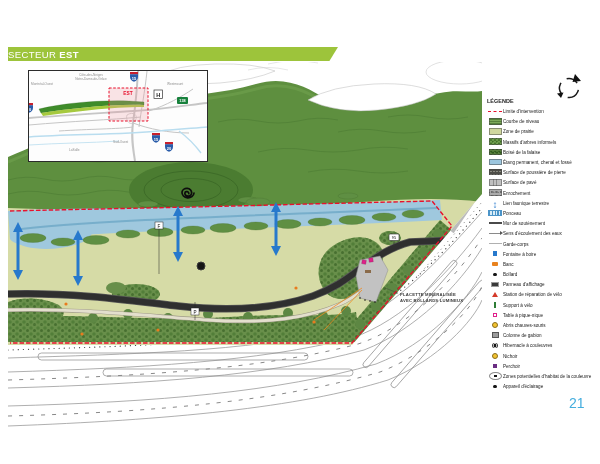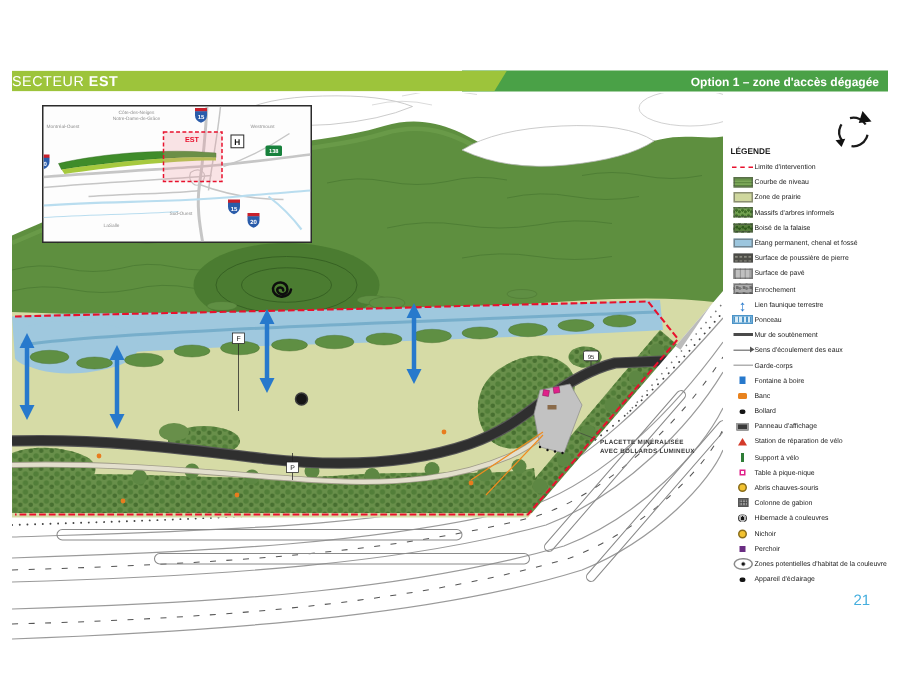--- a/index.html
+++ b/index.html
@@ -55,31 +55,28 @@
   .ic-support{width:2.2px;height:6px;background:#2e7d36;}
   .ic-table{width:4.6px;height:4.6px;background:#fff;border:1.1px solid #e0218a;box-sizing:border-box;}
   .ic-abris,.ic-nichoir{width:4px;height:4px;border-radius:50%;background:#f2c230;border:.4px solid #8a6d1a;}
   .ic-gabion{width:5px;height:4px;background:#9c9c9c;border:.3px solid #555;
       background-image:linear-gradient(rgba(60,60,60,.8) .4px,transparent .4px),linear-gradient(90deg,rgba(60,60,60,.8) .4px,transparent .4px);background-size:1.8px 1.8px;}
   .ic-hibern{width:5.2px;height:5.2px;border-radius:50%;background:radial-gradient(circle,#141414 0 30%,#b5b5b5 32% 62%,#3a3a3a 64% 100%);}
   .ic-perchoir{width:4px;height:4px;background:#6a2d82;}
   .ic-zones{width:11px;height:6.5px;border:.5px solid #8a8a8a;border-radius:50%;
       background:radial-gradient(circle,#141414 0 1.2px,transparent 1.4px);}
   .ic-appareil{width:3.2px;height:3.2px;border-radius:50%;background:#141414;}
-  .pagenum{position:absolute;left:569px;top:395px;font-size:10px;color:#45aede;}
+  .pagenum{position:absolute;left:569px;top:395px;font-size:14px;color:#45aede;}
 </style>
 </head>
 <body>
 
 <div class="page">
 
   <div class="header">
-    <div class="hdr-right">
-      <span>Option 1 – zone d'accès dégagée</span>
-    </div>
     <div class="hdr-left">
       <span>SECTEUR</span>
       <b>EST</b>
     </div>
   </div>
 
   <div class="plan-wrap">
   <svg viewBox="0 0 474 372" width="474" height="372">
     <defs>
       <pattern id="ptree" width="7" height="6" patternUnits="userSpaceOnUse">

